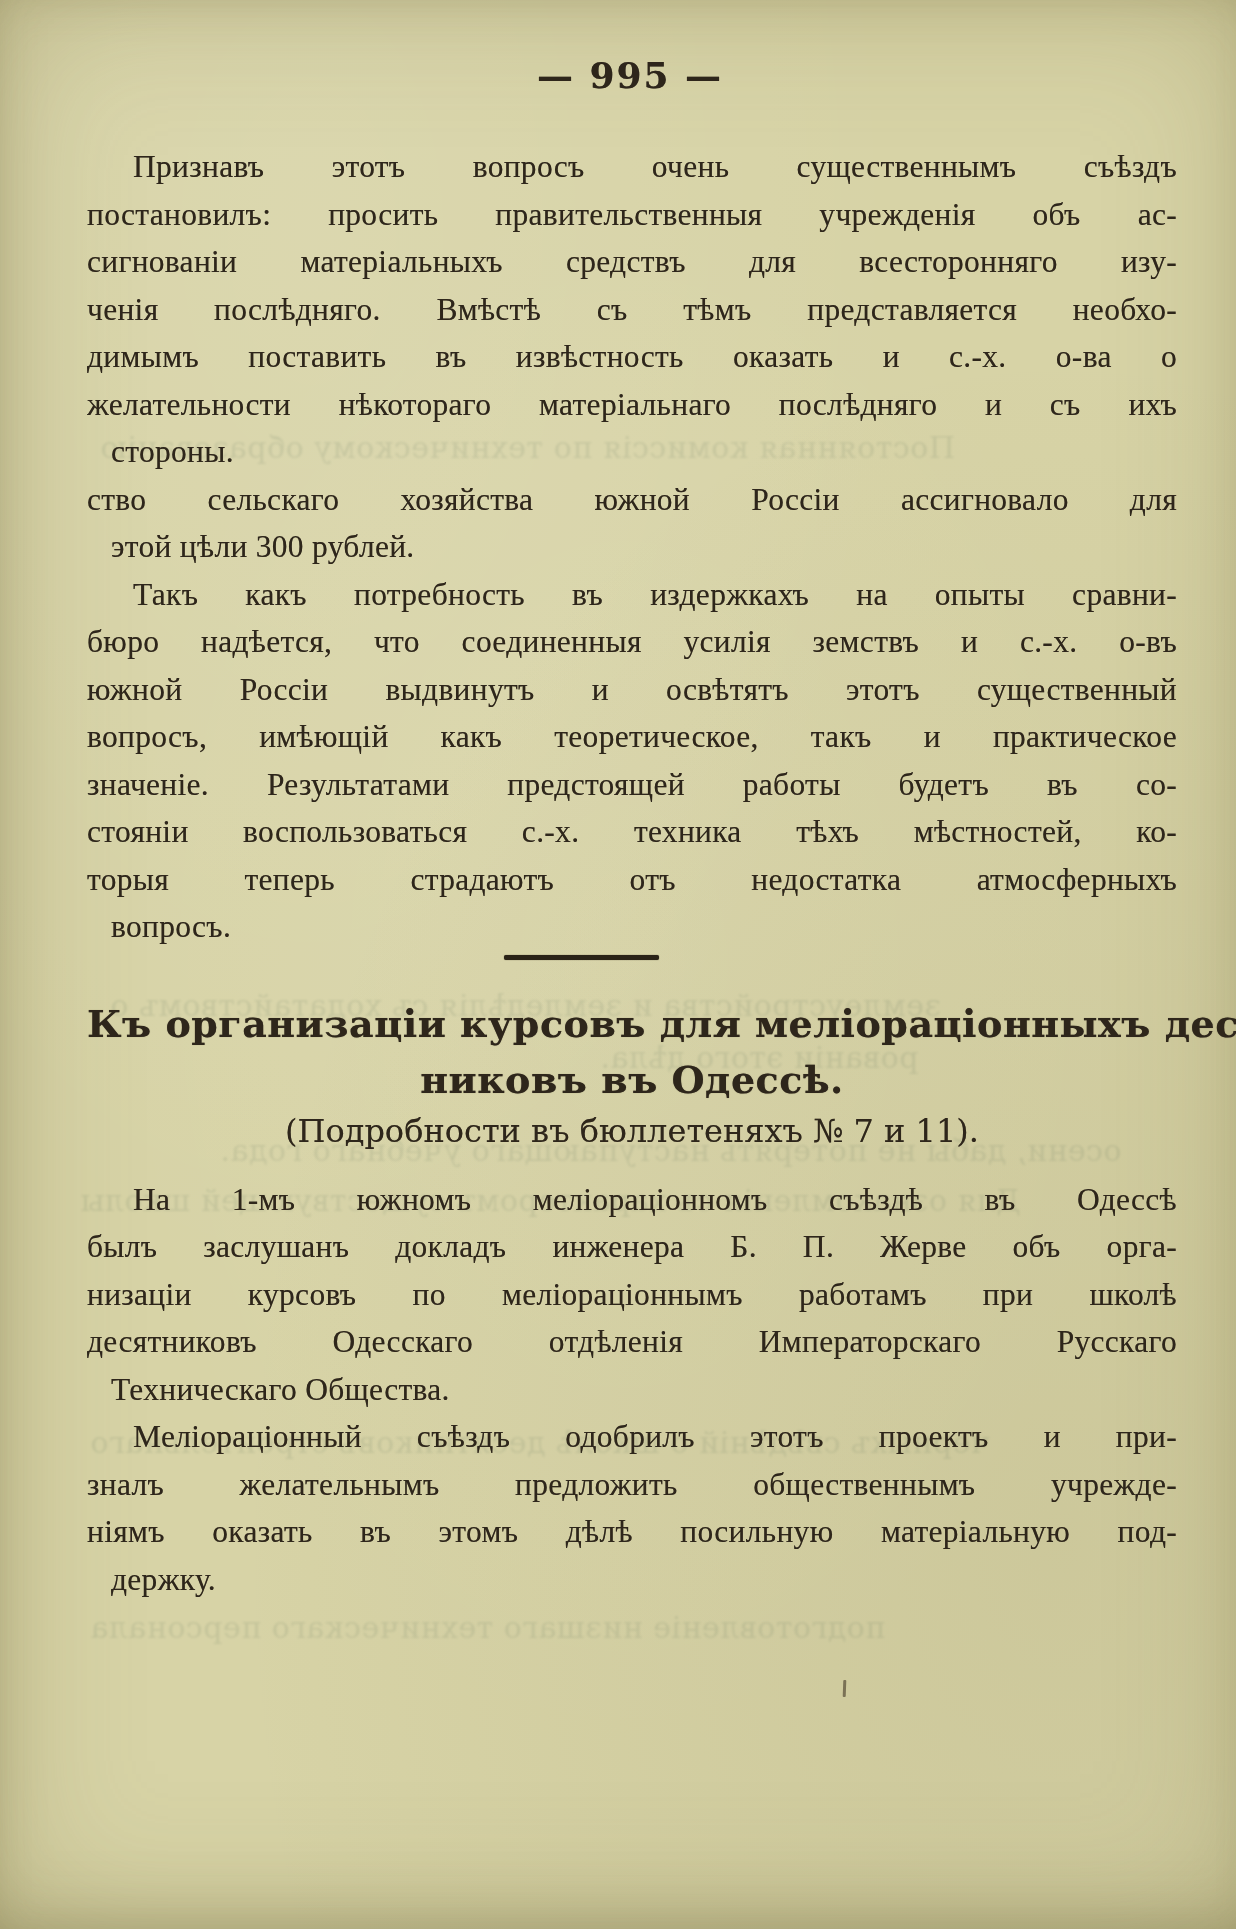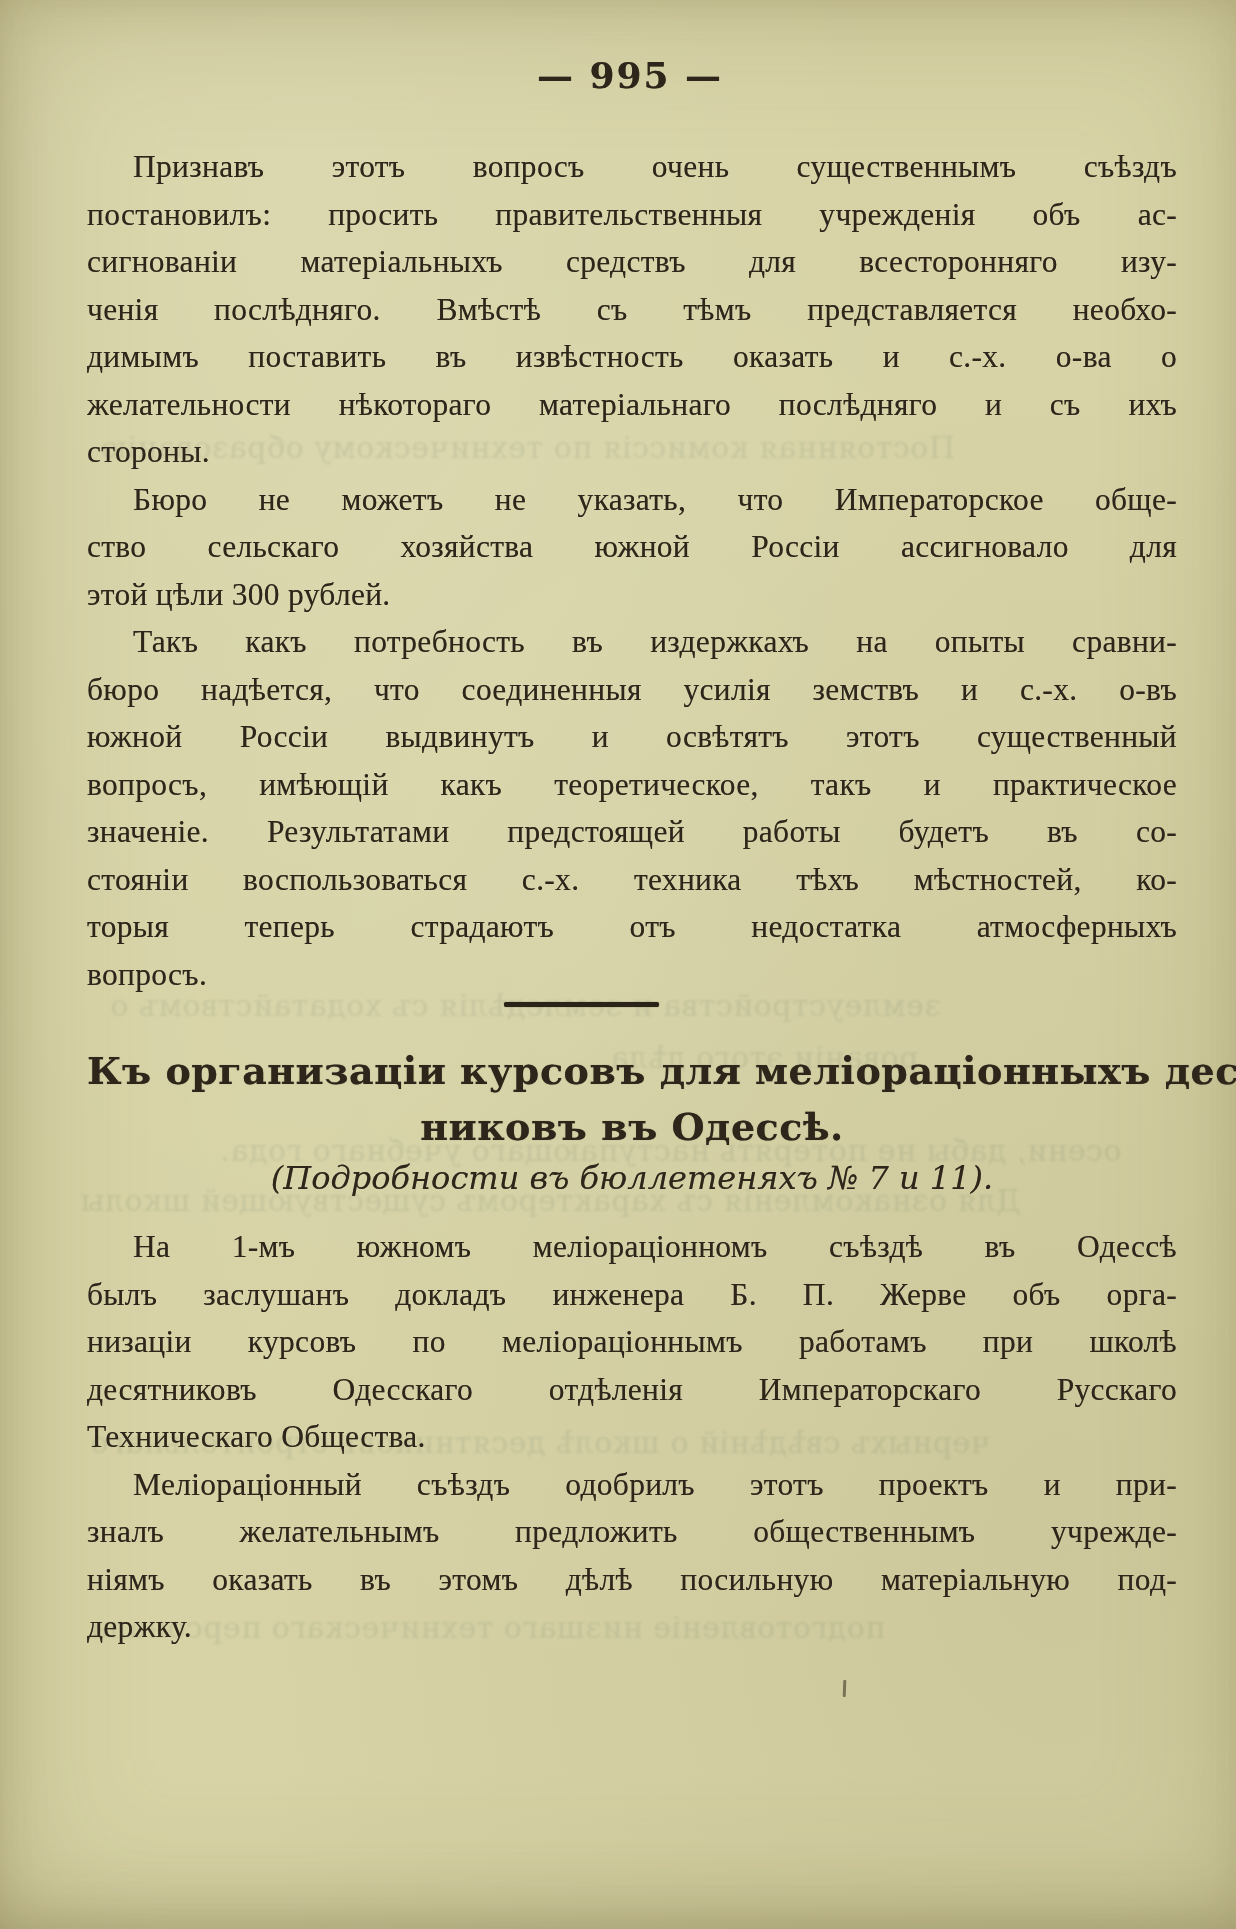--- a/index.html
+++ b/index.html
@@ -37,33 +37,33 @@
   .content{margin-left:75px;width:1090px;}
   .section-top{margin-top:45px;}
   .para{margin:0;}
   .line{
     font-size:31.5px;line-height:47.5px;height:47.5px;overflow:hidden;
     text-align:justify;text-align-last:justify;letter-spacing:.3px;
     text-shadow:0 0 .5px rgba(46,38,27,.5);
     font-family:Liberation Serif, serif;
   }
   .line.first{text-indent:46px;}
-  .line.last{text-align-last:left;}
+  .line.last{text-align-last:left;margin-left:24px;}
   .divider{
     width:155px;height:5px;background:#2a2317;border:none;
     margin:4px 0 0 417px;border-radius:2px;
     box-shadow:0 0 1px rgba(42,35,23,.8);
   }
   .heading{
     margin-top:36px;font-size:38px;font-weight:bold;line-height:56px;
     text-align:center;letter-spacing:.5px;text-shadow:0 0 .7px rgba(46,38,27,.6);
   }
   .heading .hline{white-space:nowrap;}
   .subtitle{
-    font-size:32px;font-style:italic;text-align:center;line-height:47px;
+    font-size:32px;text-align:center;line-height:47px;
     margin-top:0;text-shadow:0 0 .5px rgba(46,38,27,.45);
   }
   .section-article{margin-top:21px;}
   .stray-mark{
     position:absolute;left:843px;top:1680px;width:3px;height:17px;
     background:rgba(66,55,38,.6);transform:rotate(2deg);border-radius:1px;z-index:2;
   }
 </style>
 </head>
 <body>
@@ -89,21 +89,20 @@
           <div class="para">
             <div class="line first">Признавъ этотъ вопросъ очень существеннымъ съѣздъ</div>
             <div class="line">постановилъ: просить правительственныя учрежденія объ ас-</div>
             <div class="line">сигнованіи матеріальныхъ средствъ для всесторонняго изу-</div>
             <div class="line">ченія послѣдняго. Вмѣстѣ съ тѣмъ представляется необхо-</div>
             <div class="line">димымъ поставить въ извѣстность оказать и с.-х. о-ва о</div>
             <div class="line">желательности нѣкотораго матеріальнаго послѣдняго и съ ихъ</div>
             <div class="line last">стороны.</div>
           </div>
           <div class="para">
-            <div class="line first">Бюро не можетъ не указать, что Императорское обще-</div>
             <div class="line">ство сельскаго хозяйства южной Россіи ассигновало для</div>
             <div class="line last">этой цѣли 300 рублей.</div>
           </div>
           <div class="para">
             <div class="line first">Такъ какъ потребность въ издержкахъ на опыты сравни-</div>
             <div class="line">бюро надѣется, что соединенныя усилія земствъ и с.-х. о-въ</div>
             <div class="line">южной Россіи выдвинутъ и освѣтятъ этотъ существенный</div>
             <div class="line">вопросъ, имѣющій какъ теоретическое, такъ и практическое</div>
             <div class="line">значеніе. Результатами предстоящей работы будетъ въ со-</div>
             <div class="line">стояніи воспользоваться с.-х. техника тѣхъ мѣстностей, ко-</div>

